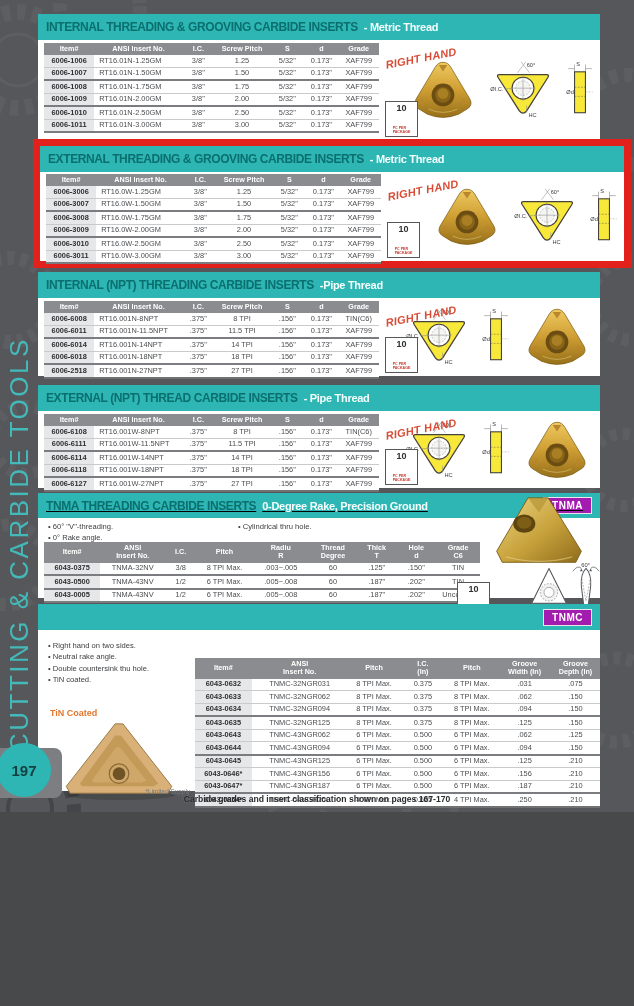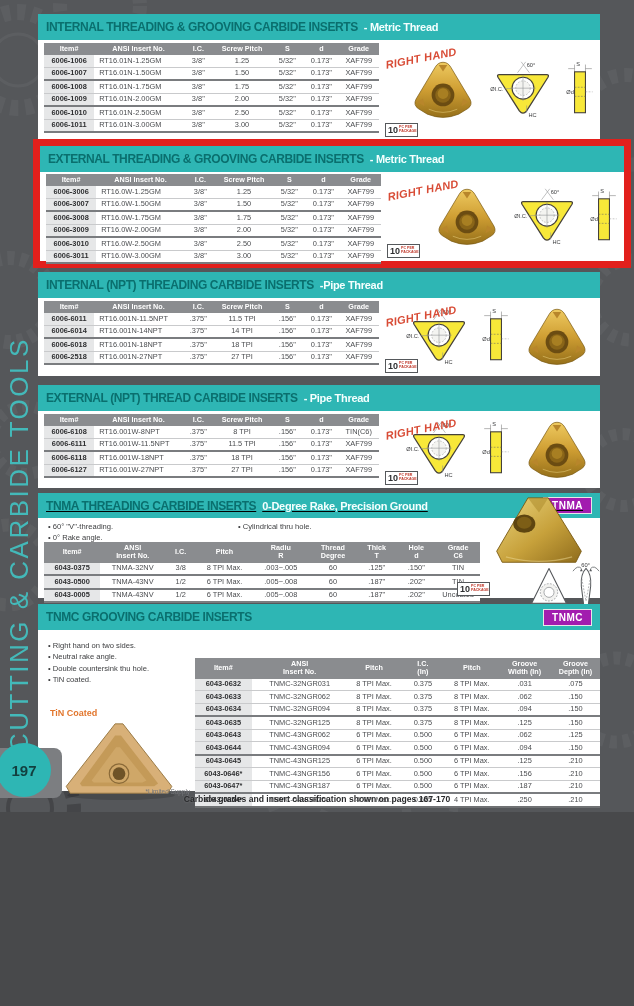--- a/index.html
+++ b/index.html
@@ -52,21 +52,21 @@
   .tbl-tnmc tbody tr:nth-child(3n) td { border-bottom:2px solid #7a7c7f; }
 
   
   .art { position:absolute; left:345px; top:0; right:2px; bottom:0;
          display:flex; align-items:center; justify-content:flex-end; gap:10px; padding-right:4px; }
   .art .photo { order:1; } .art .diag-front { order:2; } .art .diag-side { order:3; }
   .art-flip .photo { order:4; }
   .rh-label { position:absolute; left:2px; top:12px; color:#d84b35; font-weight:bold; font-style:italic;
               font-size:11px; transform:rotate(-11deg); white-space:nowrap; letter-spacing:0.3px; }
   .pack-badge { position:absolute; left:2px; bottom:3px; width:27px; border:1px solid #55585b; background:#fff;
-                display:flex; align-items:center; padding:1px 2px; gap:1px; }
+                display:flex; align-items:center; padding:1px 2px; gap:14px;flex-direction:column; }
   .pack-qty { font-weight:bold; font-size:9px; color:#2e2f31; }
   .pack-txt { font-size:3.6px; color:#c0392b; font-weight:bold; line-height:1.1; }
   svg text.dt { font-size:6.2px; fill:#3a3b3d; font-family:"Liberation Sans",sans-serif; }
 
   
   .bullets { font-size:7.6px; color:#3c3d3f; line-height:1.5; }
   .b-left  { position:absolute; left:10px; top:3px; }
   .b-right { position:absolute; left:200px; top:3px; }
   .tnma-photo { position:absolute; left:455px; top:-24px; }
   .tnma-front { position:absolute; left:490px; top:46px; }
@@ -388,20 +388,29 @@
               <th>ANSI Insert No.</th>
               <th>I.C.</th>
               <th>Screw Pitch</th>
               <th>S</th>
               <th>d</th>
               <th>Grade</th>
             </tr>
           </thead>
         <tbody>
             <tr>
+              <td>6006-6008</td>
+              <td>RT16.001N-8NPT</td>
+              <td>.375"</td>
+              <td>8 TPI</td>
+              <td>.156"</td>
+              <td>0.173"</td>
+              <td>TIN(C6)</td>
+            </tr>
+            <tr>
               <td>6006-6011</td>
               <td>RT16.001N-11.5NPT</td>
               <td>.375"</td>
               <td>11.5 TPI</td>
               <td>.156"</td>
               <td>0.173"</td>
               <td>XAF799</td>
             </tr>
             <tr>
               <td>6006-6014</td>
@@ -516,20 +525,29 @@
             <tr>
               <td>6006-6111</td>
               <td>RT16.001W-11.5NPT</td>
               <td>.375"</td>
               <td>11.5 TPI</td>
               <td>.156"</td>
               <td>0.173"</td>
               <td>XAF799</td>
             </tr>
             <tr>
+              <td>6006-6114</td>
+              <td>RT16.001W-14NPT</td>
+              <td>.375"</td>
+              <td>14 TPI</td>
+              <td>.156"</td>
+              <td>0.173"</td>
+              <td>XAF799</td>
+            </tr>
+            <tr>
               <td>6006-6118</td>
               <td>RT16.001W-18NPT</td>
               <td>.375"</td>
               <td>18 TPI</td>
               <td>.156"</td>
               <td>0.173"</td>
               <td>XAF799</td>
             </tr>
             <tr>
               <td>6006-6127</td>
@@ -699,21 +717,20 @@
         <span class="pack-qty">10</span>
         <span class="pack-txt">
           <span>PC PER</span><br><span>PACKAGE</span>
         </span>
       </span>
     </div>
   </section>
 
   <section class="sec" id="s6" style="top:604px;height:187px;">
     <div class="sec-head">
-      <span class="sec-title">TNMC GROOVING CARBIDE INSERTS</span>
       <span class="hdr-badge">TNMC</span>
     </div>
     <div class="sec-body" style="height:161px;">
       <div class="bullets tnmc-bullets">
         <div>• <span>Right hand on two sides.</span></div>
         <div>• <span>Neutral rake angle.</span></div>
         <div>• <span>Double countersink thu hole.</span></div>
         <div>• <span>TiN coated.</span></div>
       </div>
       <div class="tin-label">TiN Coated</div>

